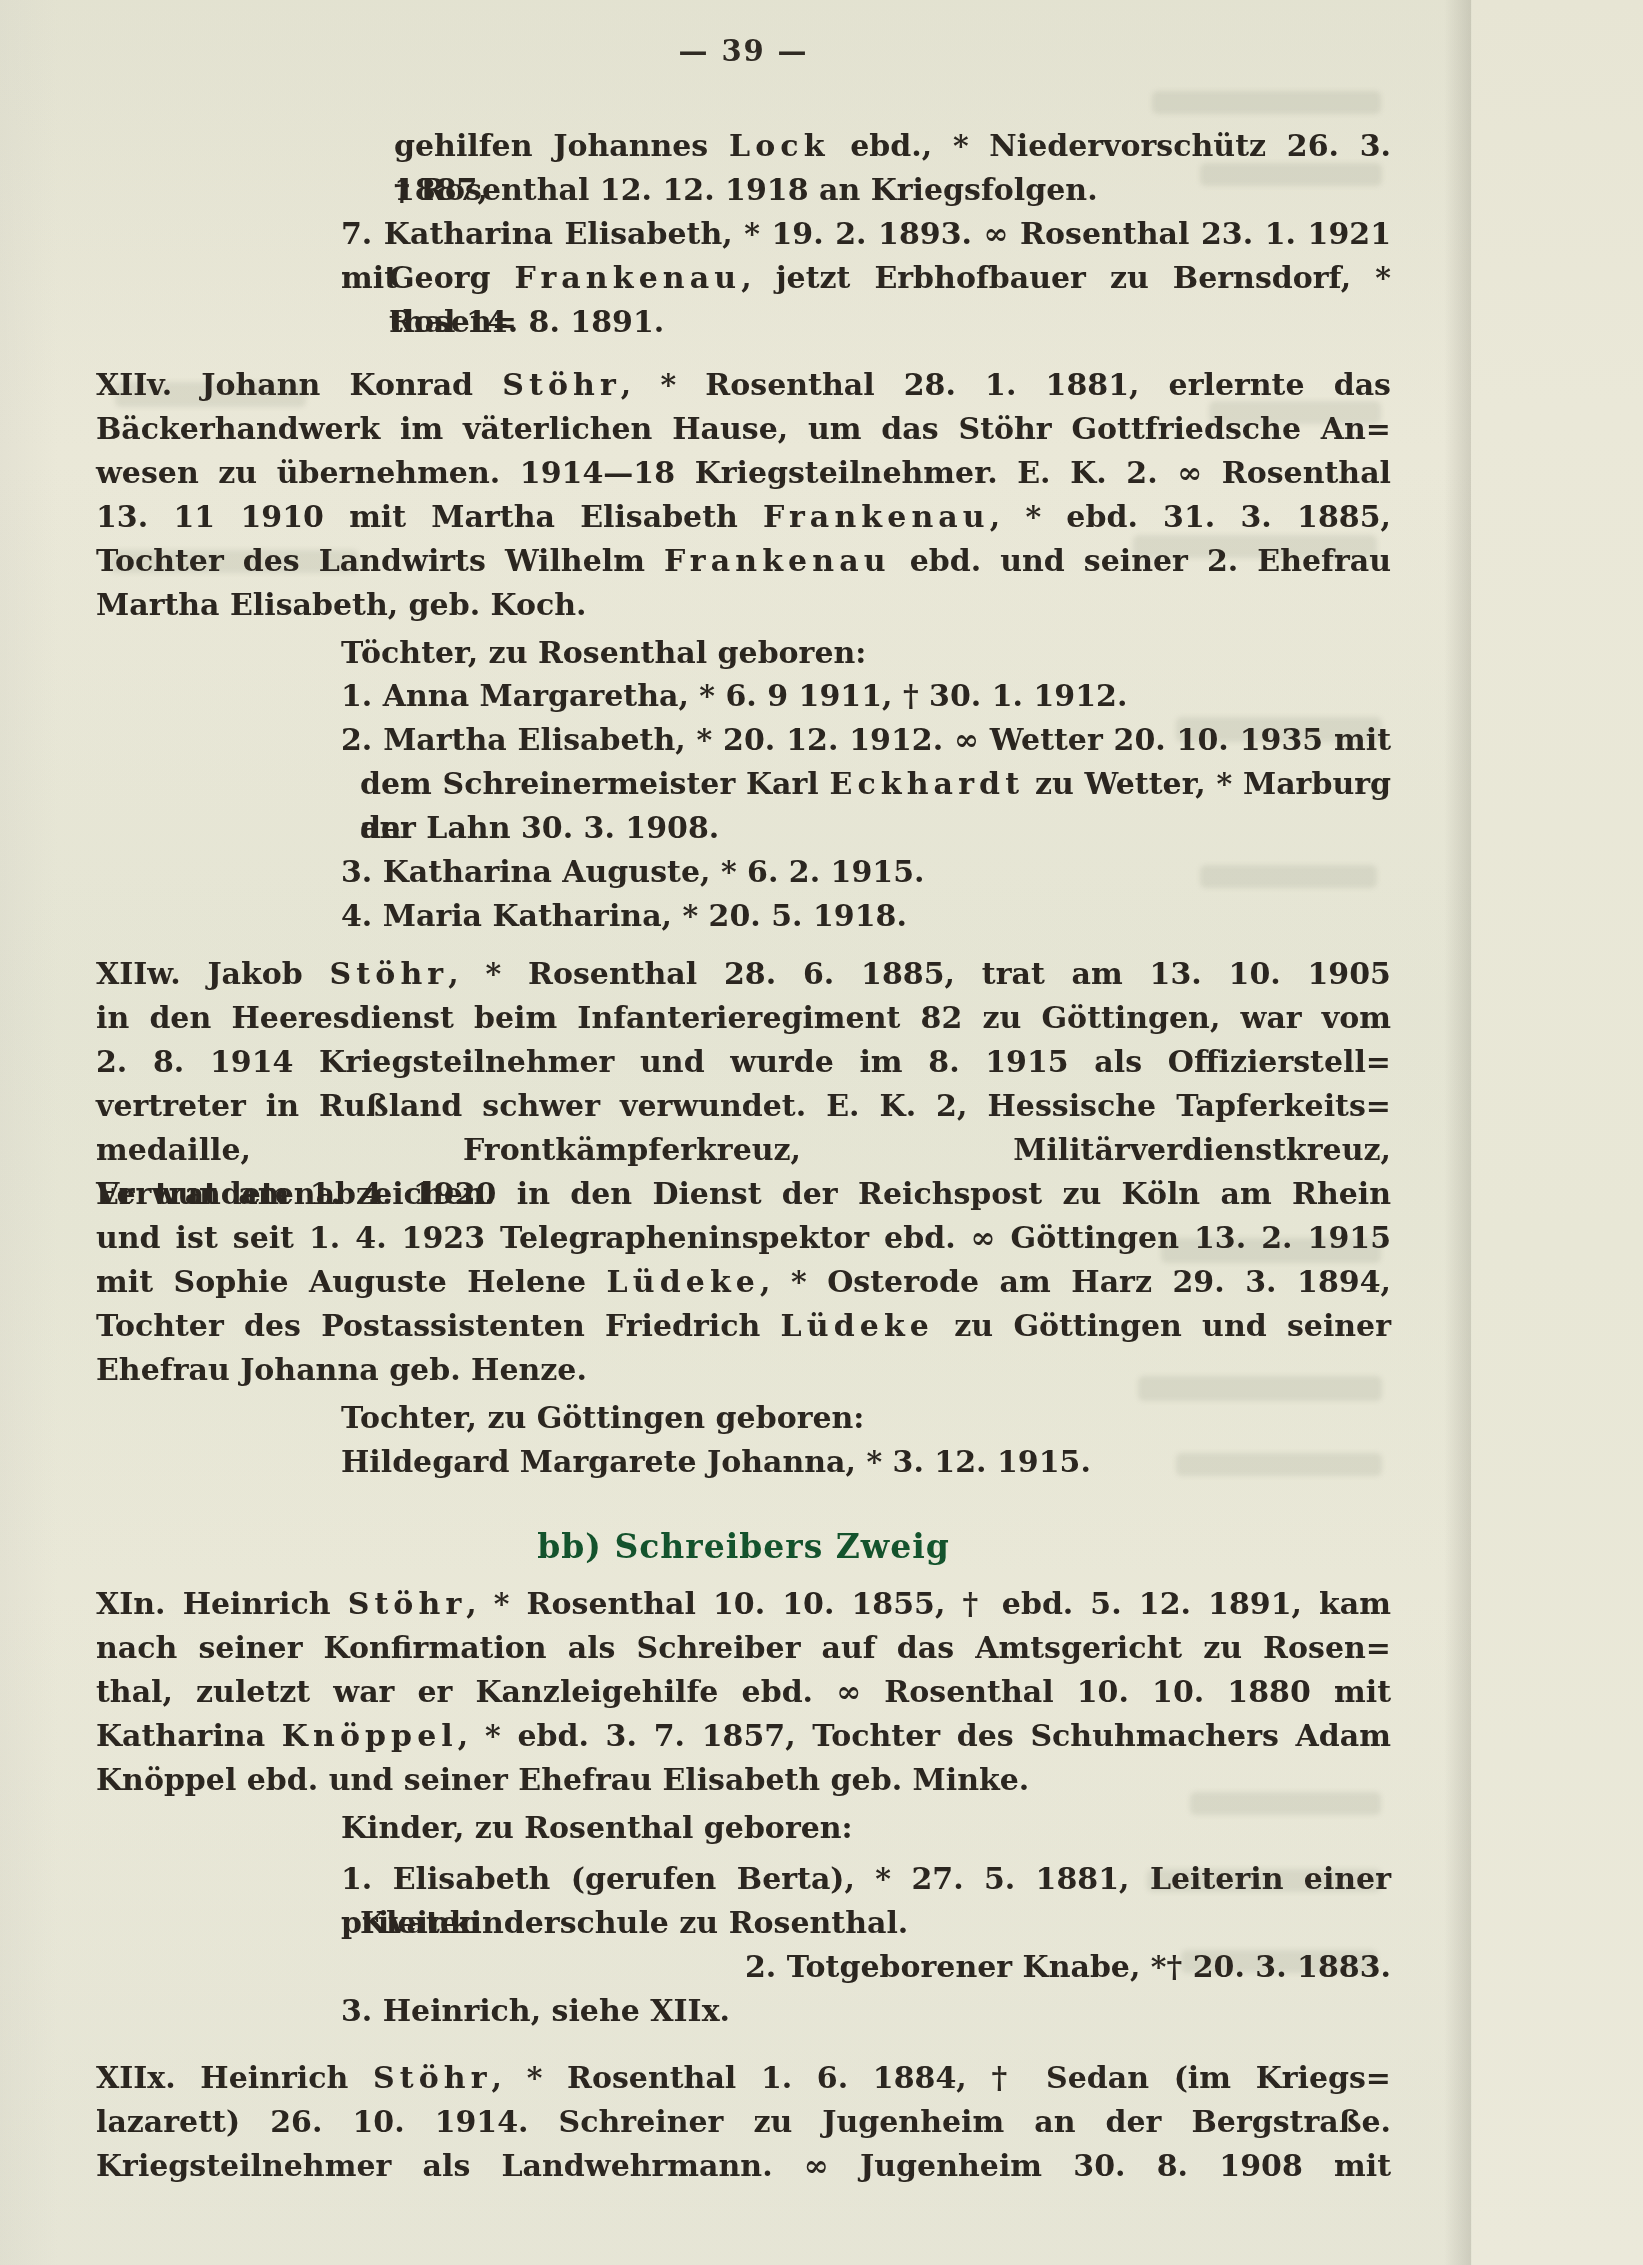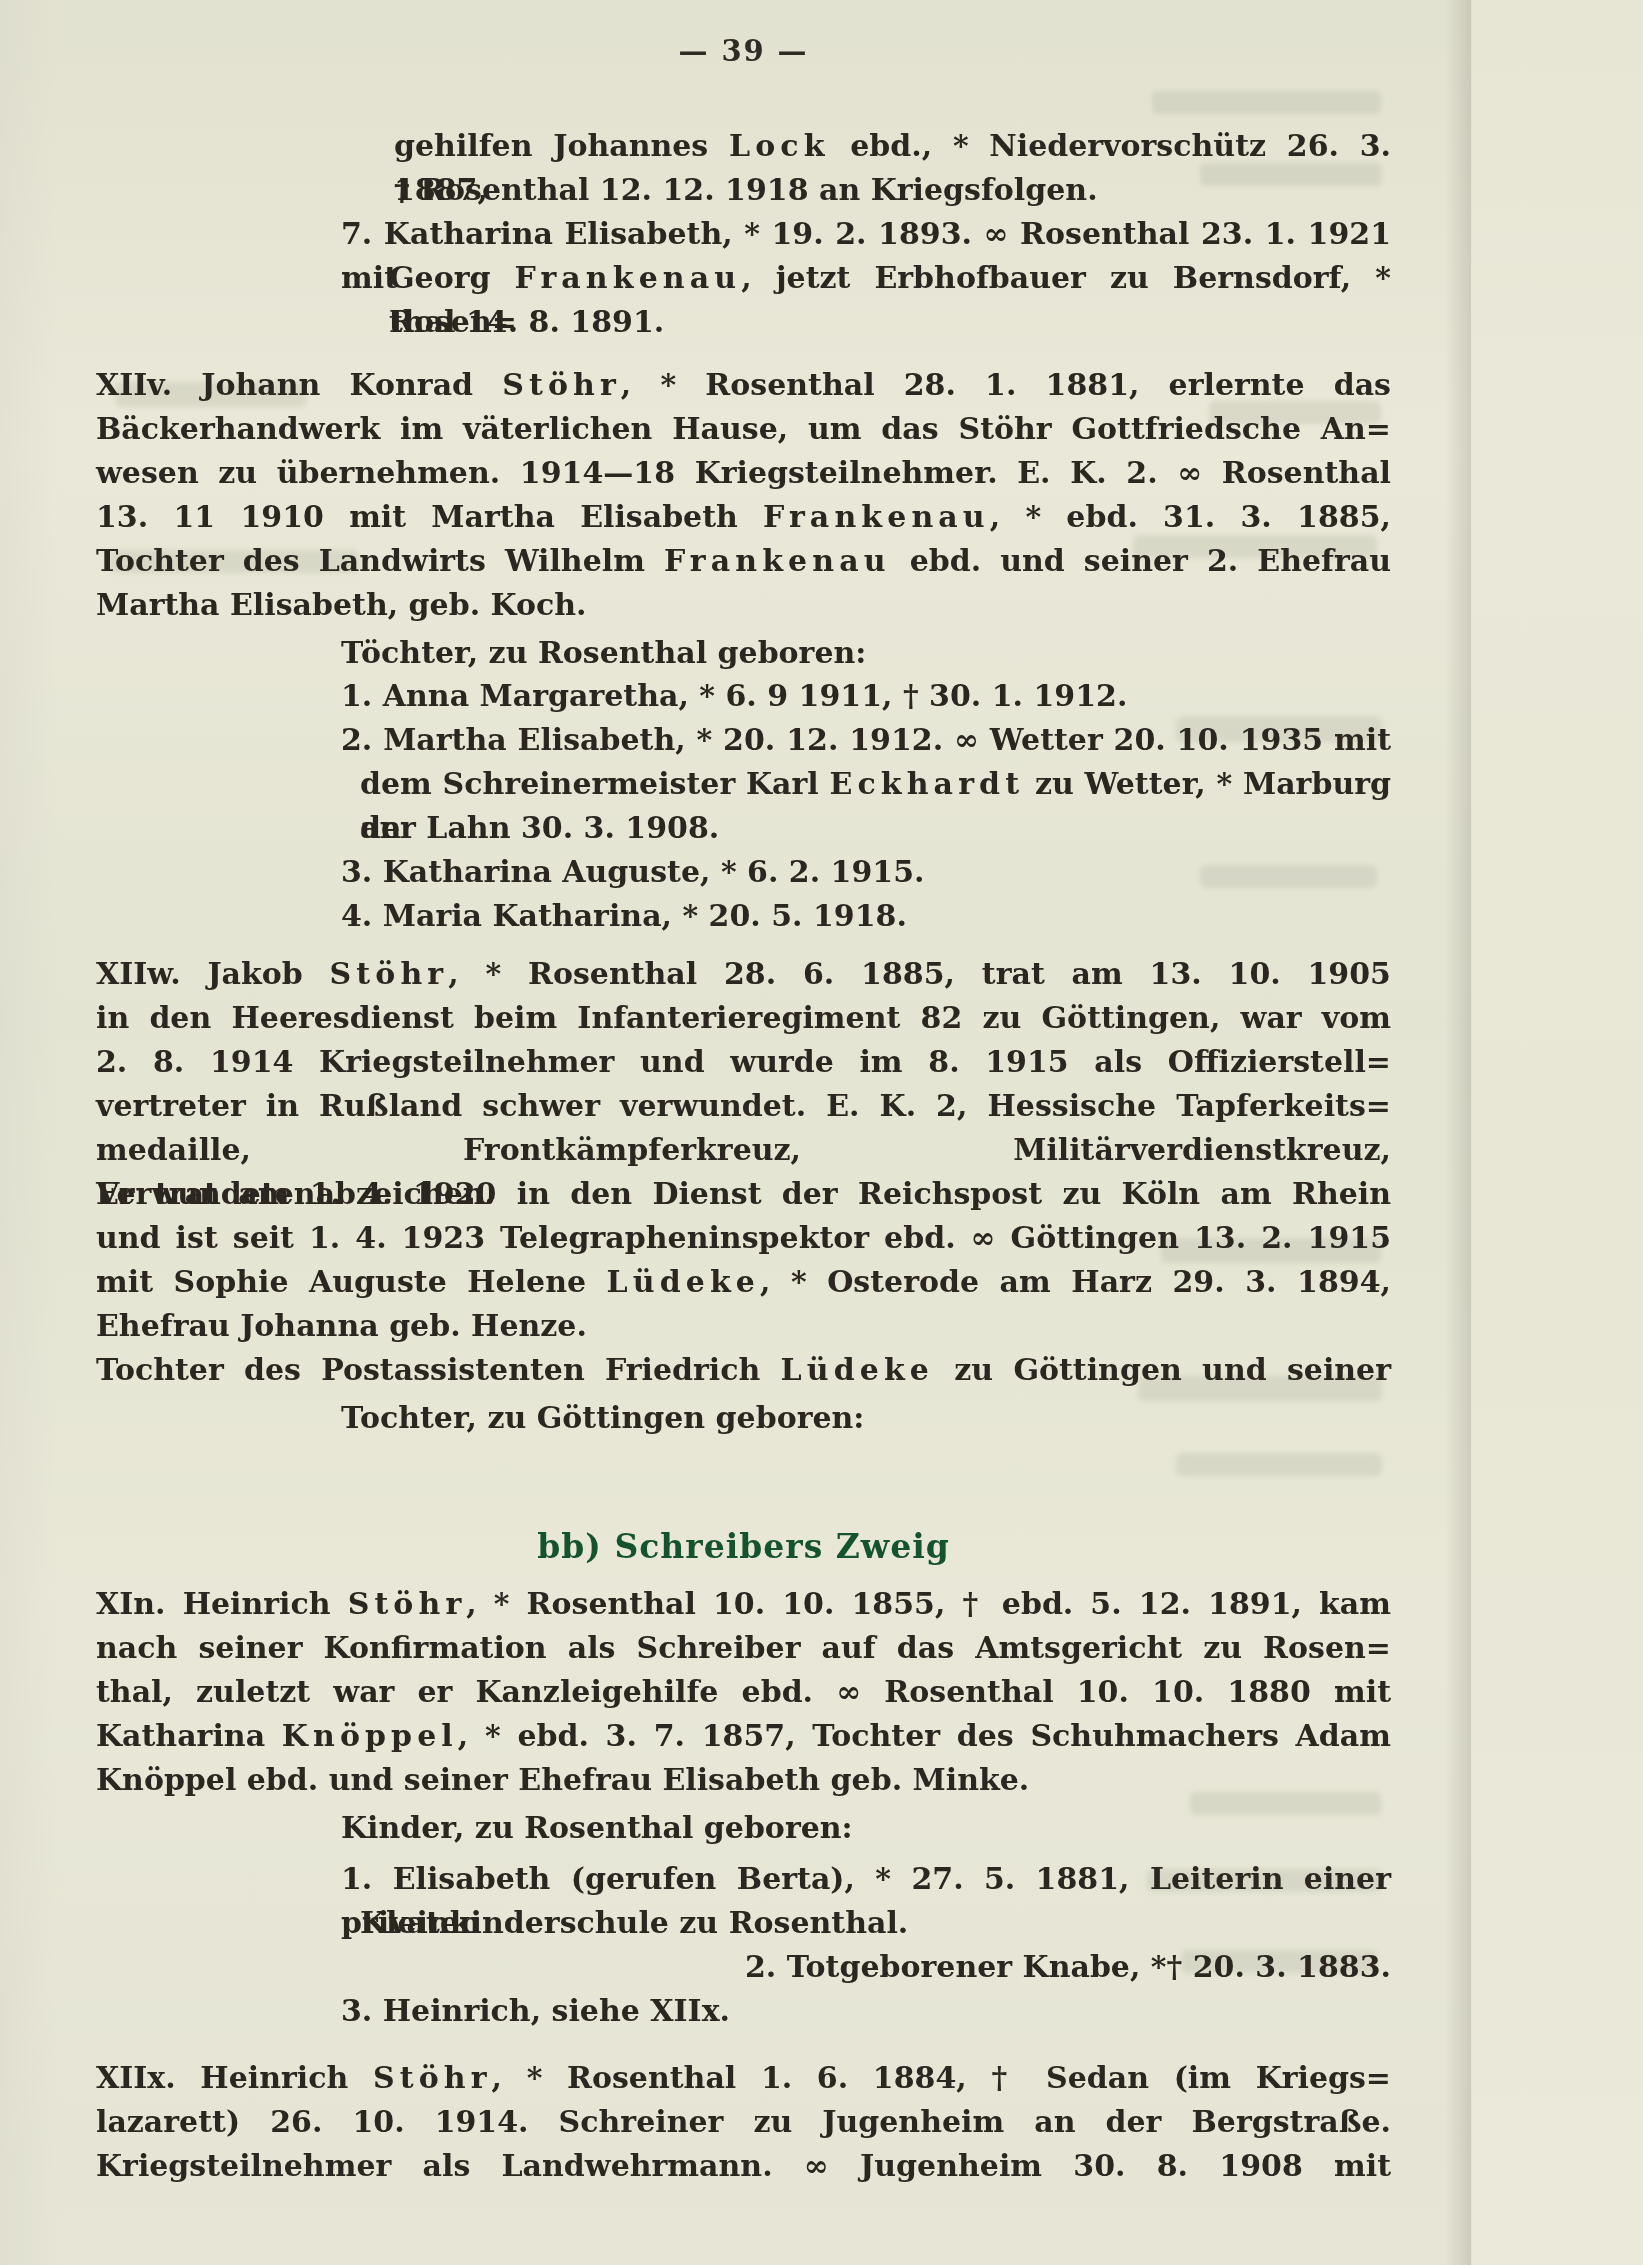--- a/index.html
+++ b/index.html
@@ -112,25 +112,28 @@
     </div>
     <div class="block" style="top: 952px;">
       <div class="line just"><span>XIIw. Jakob </span><span class="sperr">Stöhr</span><span>, * Rosenthal 28. 6. 1885, trat am 13. 10. 1905</span></div>
       <div class="line just"><span>in den Heeresdienst beim Infanterieregiment 82 zu Göttingen, war vom</span></div>
       <div class="line just"><span>2. 8. 1914 Kriegsteilnehmer und wurde im 8. 1915 als Offizierstell=</span></div>
       <div class="line just"><span>vertreter in Rußland schwer verwundet. E. K. 2, Hessische Tapferkeits=</span></div>
       <div class="line just"><span>medaille, Frontkämpferkreuz, Militärverdienstkreuz, Verwundetenabzeichen.</span></div>
       <div class="line just"><span>Er trat am 1. 4. 1920 in den Dienst der Reichspost zu Köln am Rhein</span></div>
       <div class="line just"><span>und ist seit 1. 4. 1923 Telegrapheninspektor ebd. ∞ Göttingen 13. 2. 1915</span></div>
       <div class="line just"><span>mit Sophie Auguste Helene </span><span class="sperr">Lüdeke</span><span>, * Osterode am Harz 29. 3. 1894,</span></div>
+      <div class="line just"><span>Tochter des Postassistenten Friedrich </span><span class="sperr">Lüdeke</span><span> zu Göttingen und seiner</span></div>
       <div class="line left"><span>Ehefrau Johanna geb. Henze.</span></div>
-      <div class="line just"><span>Tochter des Postassistenten Friedrich </span><span class="sperr">Lüdeke</span><span> zu Göttingen und seiner</span></div>
     </div>
     <div class="block" style="top: 1396px;">
       <div class="line left" style="padding-left: 245px;"><span>Tochter, zu Göttingen geboren:</span></div>
+    </div>
+    <div class="block" style="top: 1440px;">
+      <div class="line left" style="padding-left: 245px;"><span>Hildegard Margarete Johanna, * 3. 12. 1915.</span></div>
     </div>
     <div class="block heading" style="top: 1522px;">
       <div class="line center"><span>bb) Schreibers Zweig</span></div>
     </div>
     <div class="block" style="top: 1582px;">
       <div class="line just"><span>XIn. Heinrich </span><span class="sperr">Stöhr</span><span>, * Rosenthal 10. 10. 1855, † ebd. 5. 12. 1891, kam</span></div>
       <div class="line just"><span>nach seiner Konfirmation als Schreiber auf das Amtsgericht zu Rosen=</span></div>
       <div class="line just"><span>thal, zuletzt war er Kanzleigehilfe ebd. ∞ Rosenthal 10. 10. 1880 mit</span></div>
       <div class="line just"><span>Katharina </span><span class="sperr">Knöppel</span><span>, * ebd. 3. 7. 1857, Tochter des Schuhmachers Adam</span></div>
       <div class="line left"><span>Knöppel ebd. und seiner Ehefrau Elisabeth geb. Minke.</span></div>

